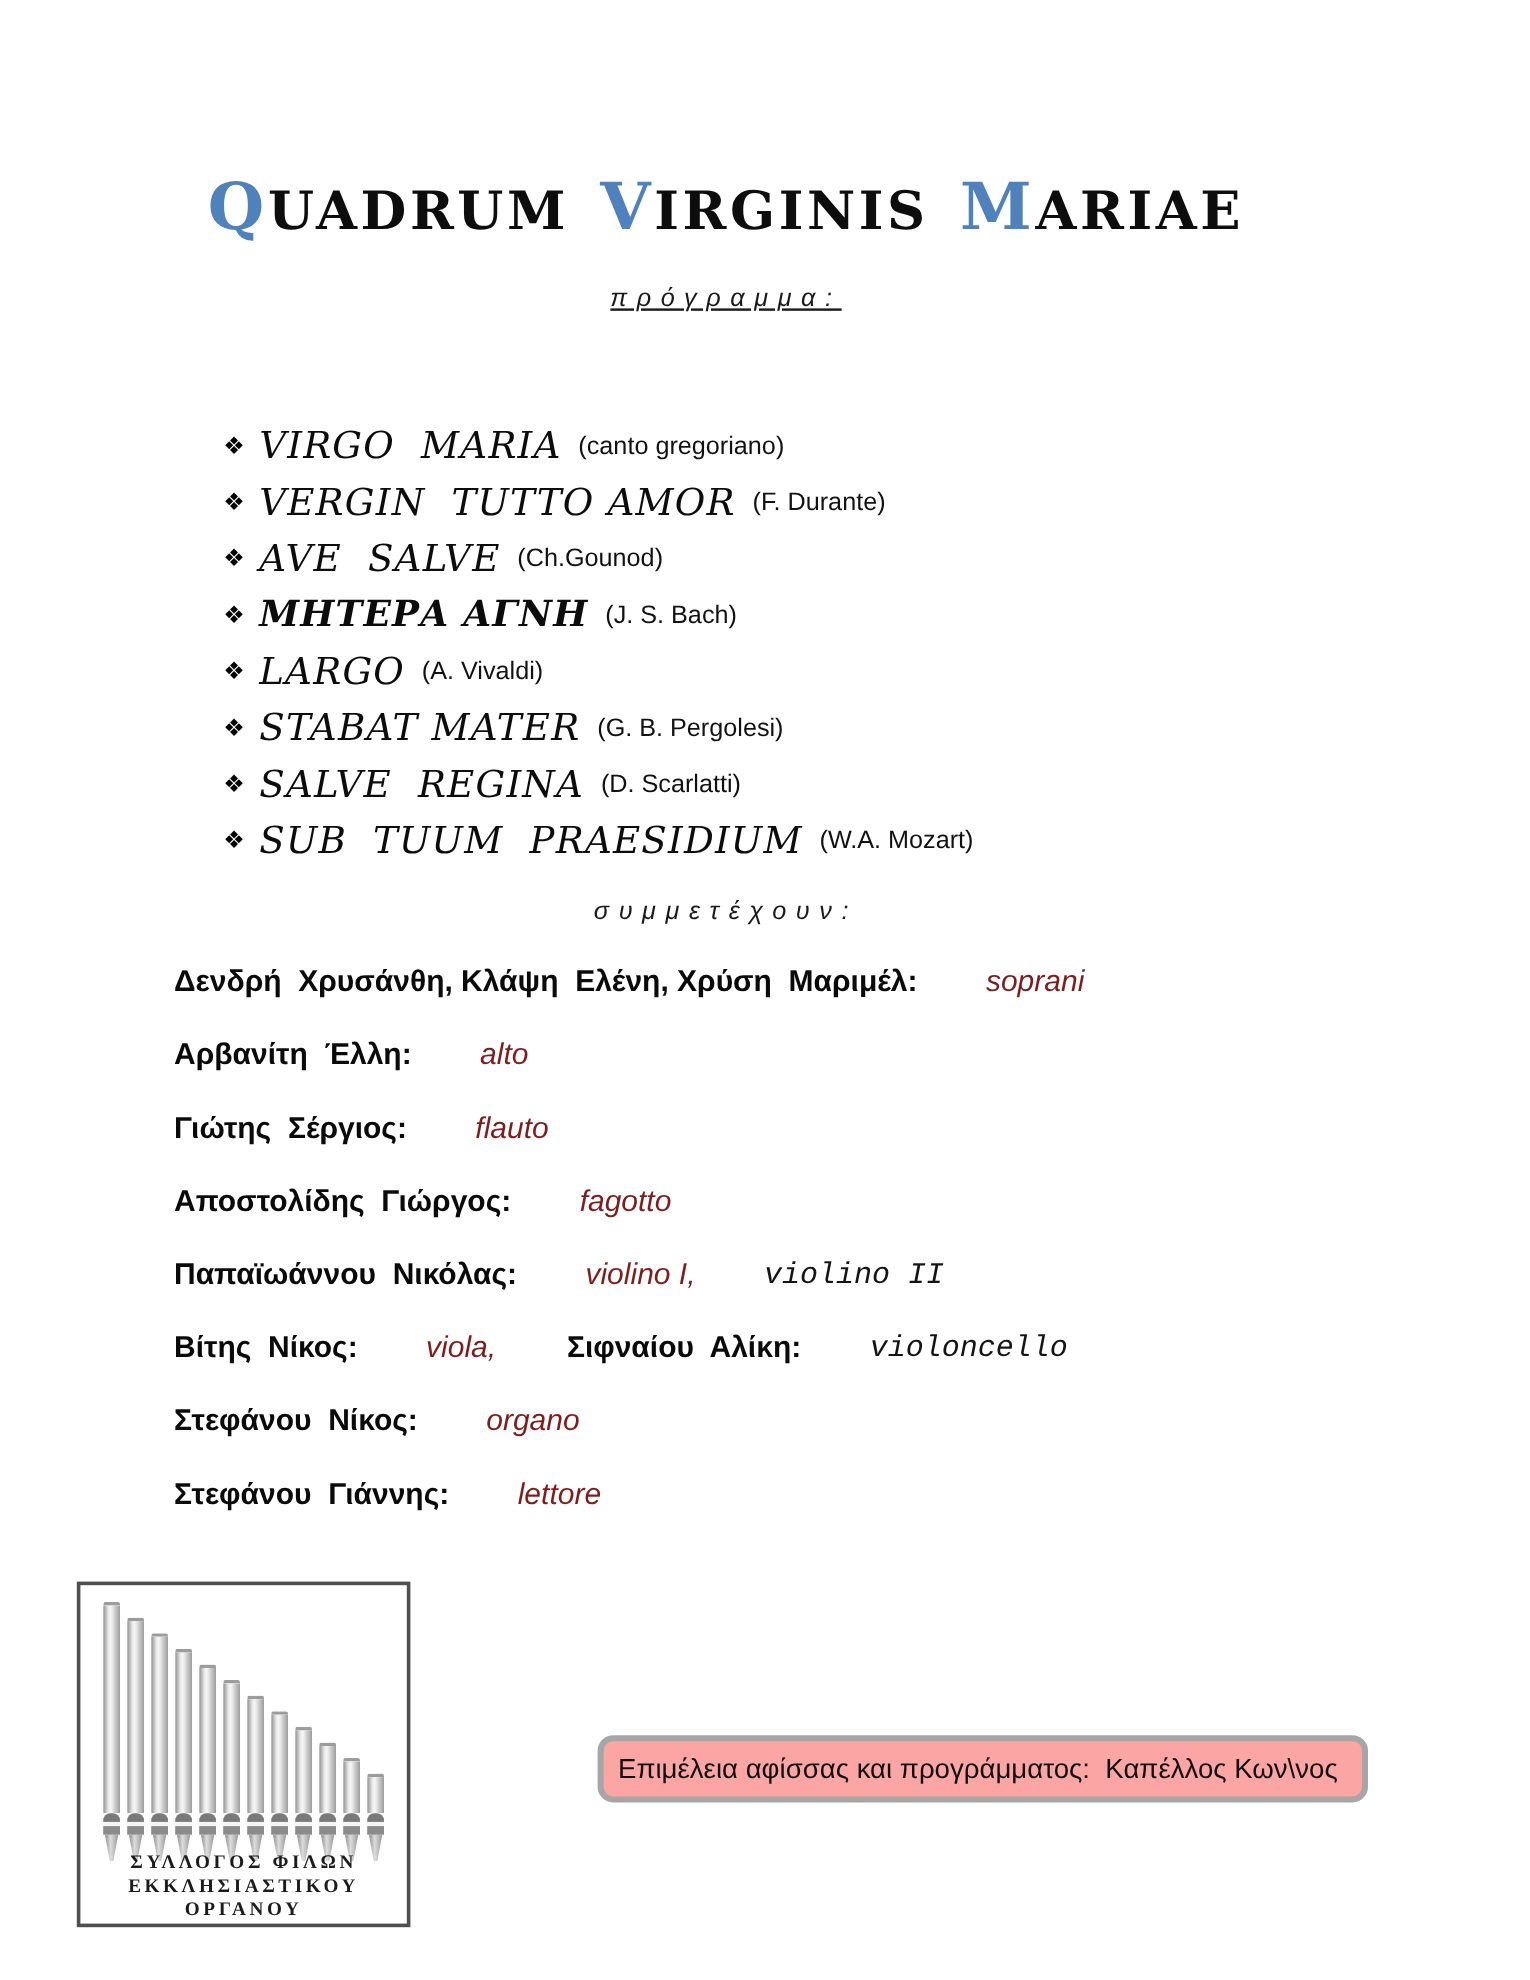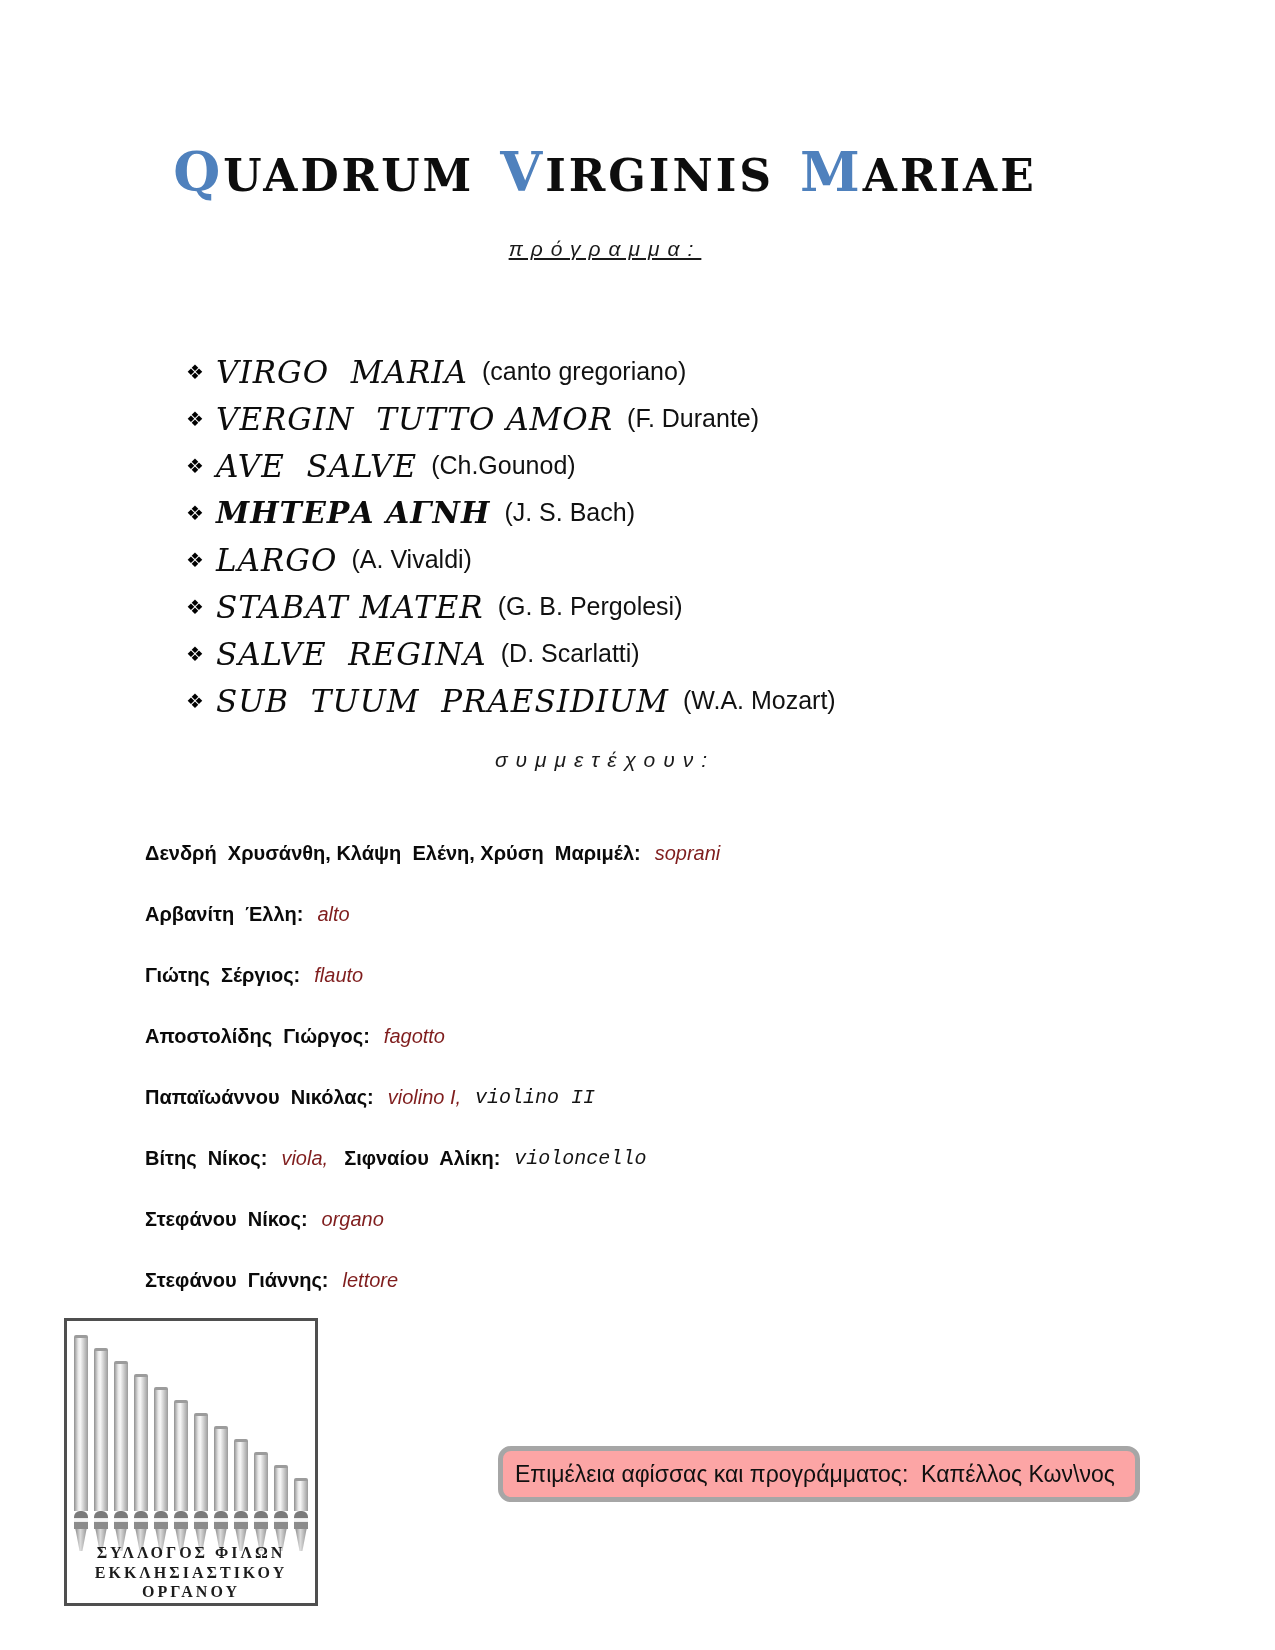--- a/index.html
+++ b/index.html
@@ -61,45 +61,46 @@
     letter-spacing:1px;
     white-space:pre;
     color:#0c0c0c;
   }
   .work-title.greek-bold{
     font-weight:700;
     font-size:30px;
   }
   .composer{
     margin-left:14px;
-    font-size:25px;
+    font-size:21px;
     color:#111;
     white-space:pre;
   }
 
   
   .participants{
     position:absolute;left:145px;top:804px;
     display:flex;flex-direction:column;
   }
   .p-row{
     height:61px;
-    display:flex;align-items:flex-end;
-    font-size:20px;
+    display:flex;align-items:flex-start;
+    font-size:25px;
     white-space:pre;
+    gap:43px;
   }
   .p-name{font-weight:700;color:#0a0a0a;}
   .p-role{margin-left:14px;font-style:italic;color:#7f1d1d;}
   .p-name2:not(:empty){margin-left:16px;font-weight:700;color:#0a0a0a;}
   .p-role2:not(:empty){margin-left:14px;font-style:italic;color:#141414;font-family:Liberation Mono, monospace;}
 
   
   .logo-box{
     position:absolute;left:64px;top:1318px;
-    width:254px;height:288px;
+    width:278px;height:288px;
     border:3px solid #4f4f4f;
     box-sizing:border-box;
     background:#fff;
   }
   .pipes{
     position:absolute;left:50%;transform:translateX(-50%);
     bottom:52px;
     display:flex;align-items:flex-end;gap:6px;
   }
   .pipe{width:14px;display:flex;flex-direction:column;}

